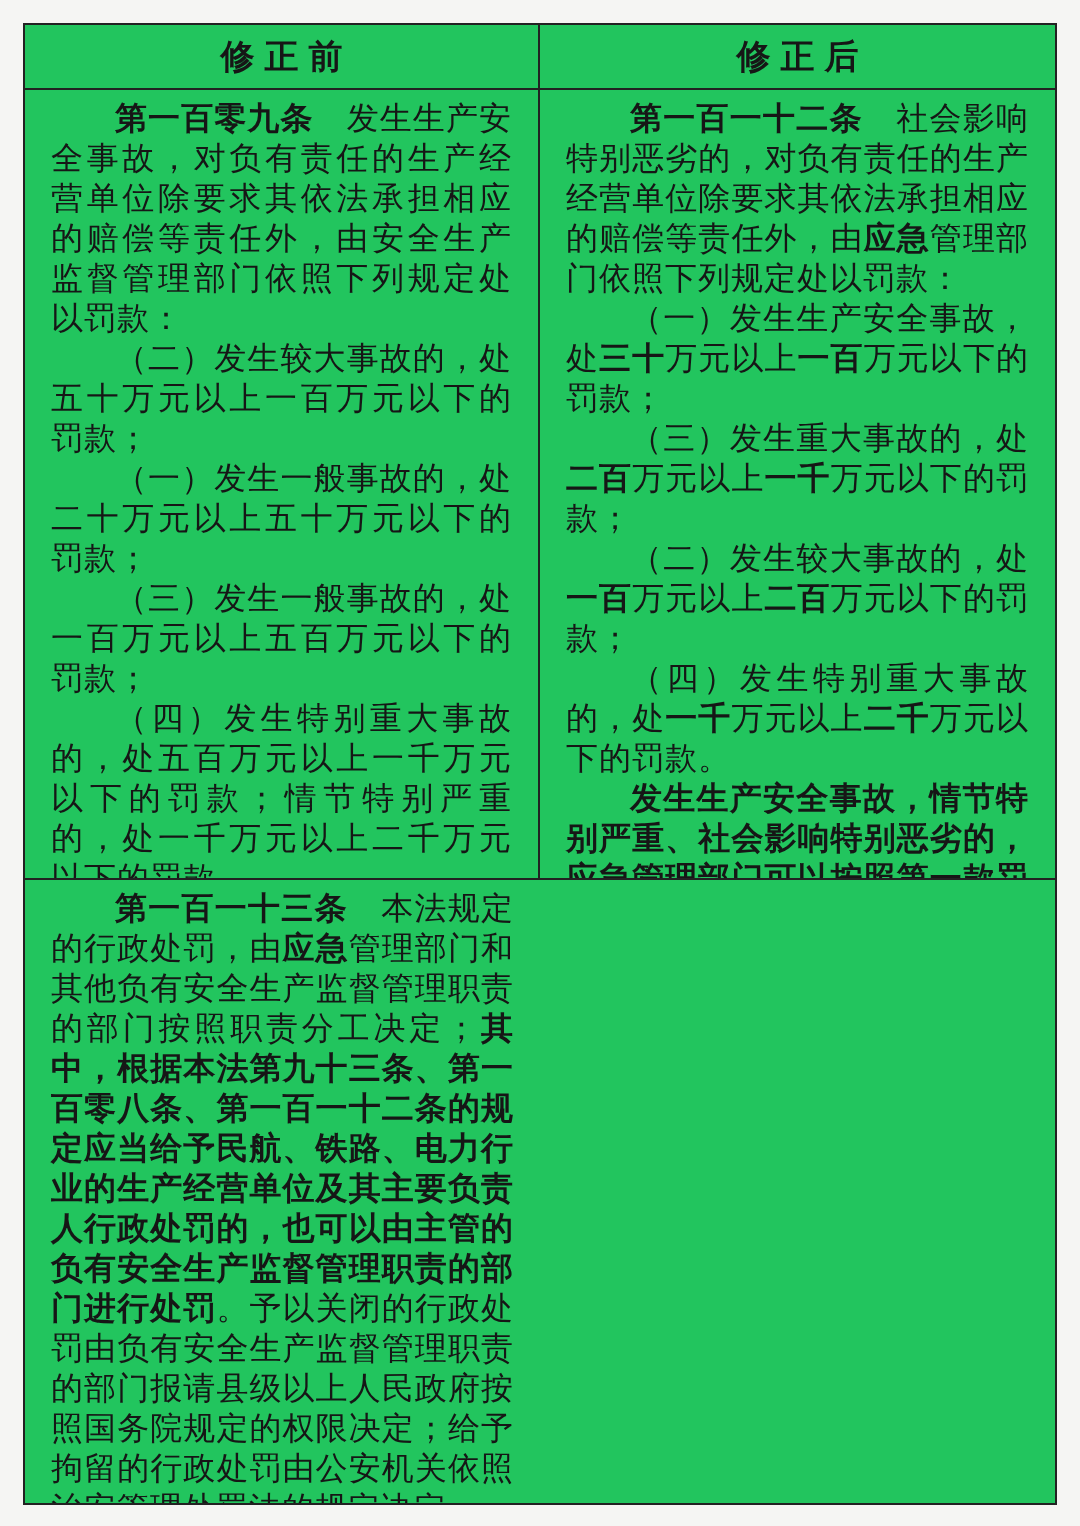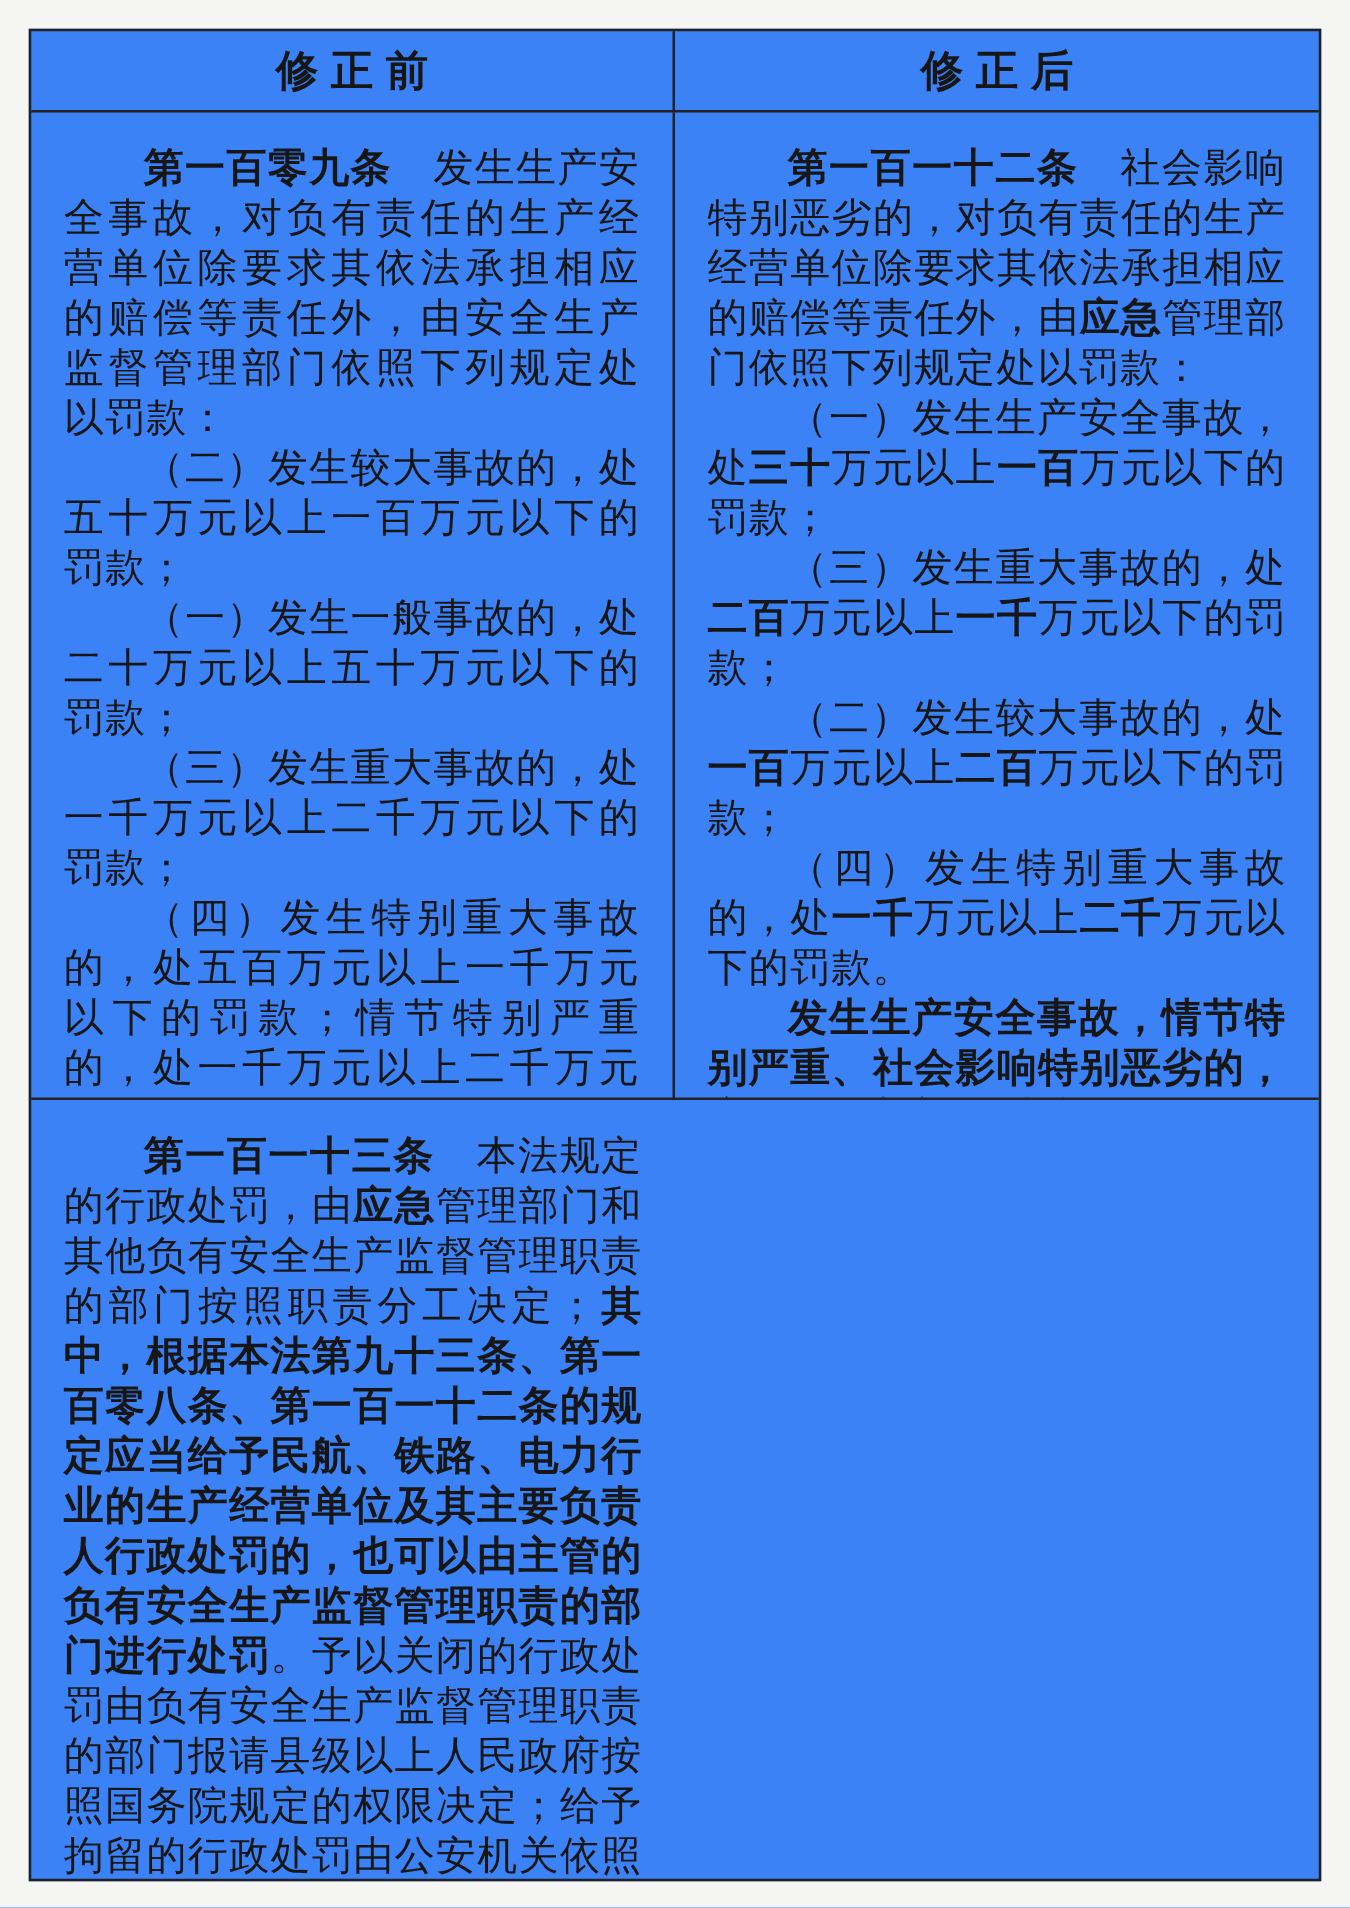--- a/index.html
+++ b/index.html
@@ -17,21 +17,21 @@
   .comparison-table {
     position: absolute;
     left: 23px;
     top: 23px;
     width: 1030px;
     height: 1478px;
     border: 2px solid #222222;
     display: grid;
     grid-template-columns: 1fr 1fr;
     grid-template-rows: 65px 790px 1fr;
-    background: #3b82f6;
+    background: #22c55e;
   }
   .cell {
     overflow: hidden;
     box-sizing: border-box;
   }
   .col-left {
     border-right: 2px solid #222222;
   }
   .hdr-cell {
     border-bottom: 2px solid #222222;
@@ -41,21 +41,21 @@
     font-family: "DejaVu Sans", "Liberation Sans", sans-serif;
     font-weight: 700;
     font-size: 34px;
     letter-spacing: 10px;
     text-indent: 10px;
   }
   .row1 {
     border-bottom: 2px solid #222222;
   }
   .body-cell {
-    padding: 24px 26px 0 26px;
+    padding: 8px 26px 0 26px;
   }
   .para {
     margin: 0;
     font-size: 32px;
     line-height: 40px;
     text-align: justify;
     text-indent: 2em;
     letter-spacing: 1px;
   }
   .em {
@@ -67,21 +67,21 @@
 <body>
 
 <div class="comparison-table">
   <div class="cell hdr-cell col-left">修正前</div>
   <div class="cell hdr-cell">修正后</div>
 
   <div class="cell body-cell col-left row1">
       <p class="para"><span class="em">第一百零九条</span><span class="reg">　发生生产安全事故，对负有责任的生产经营单位除要求其依法承担相应的赔偿等责任外，由安全生产监督管理部门依照下列规定处以罚款：</span></p>
       <p class="para"><span class="reg">（二）发生较大事故的，处五十万元以上一百万元以下的罚款；</span></p>
       <p class="para"><span class="reg">（一）发生一般事故的，处二十万元以上五十万元以下的罚款；</span></p>
-      <p class="para"><span class="reg">（三）发生重大事故的，处一千万元以上二千万元以下的罚款；</span></p>
+      <p class="para"><span class="reg">（三）发生一般事故的，处一百万元以上五百万元以下的罚款；</span></p>
       <p class="para"><span class="reg">（四）发生特别重大事故的，处五百万元以上一千万元以下的罚款；情节特别严重的，处一千万元以上二千万元以下的罚款。</span></p>
     </div>
   <div class="cell body-cell row1">
       <p class="para"><span class="em">第一百一十二条</span><span class="reg">　社会影响特别恶劣的，对负有责任的生产经营单位除要求其依法承担相应的赔偿等责任外，由</span><span class="em">应急</span><span class="reg">管理部门依照下列规定处以罚款：</span></p>
       <p class="para"><span class="reg">（一）发生生产安全事故，处</span><span class="em">三十</span><span class="reg">万元以上</span><span class="em">一百</span><span class="reg">万元以下的罚款；</span></p>
       <p class="para"><span class="reg">（三）发生重大事故的，处</span><span class="em">二百</span><span class="reg">万元以上</span><span class="em">一千</span><span class="reg">万元以下的罚款；</span></p>
       <p class="para"><span class="reg">（二）发生较大事故的，处</span><span class="em">一百</span><span class="reg">万元以上</span><span class="em">二百</span><span class="reg">万元以下的罚款；</span></p>
       <p class="para"><span class="reg">（四）发生特别重大事故的，处</span><span class="em">一千</span><span class="reg">万元以上</span><span class="em">二千</span><span class="reg">万元以下的罚款。</span></p>
       <p class="para"><span class="em">发生生产安全事故，情节特别严重、社会影响特别恶劣的，应急管理部门可以按照第一款罚款数额的二倍以上五倍以下对负有责任的生产经营单位处以罚款</span></p>
     </div>

